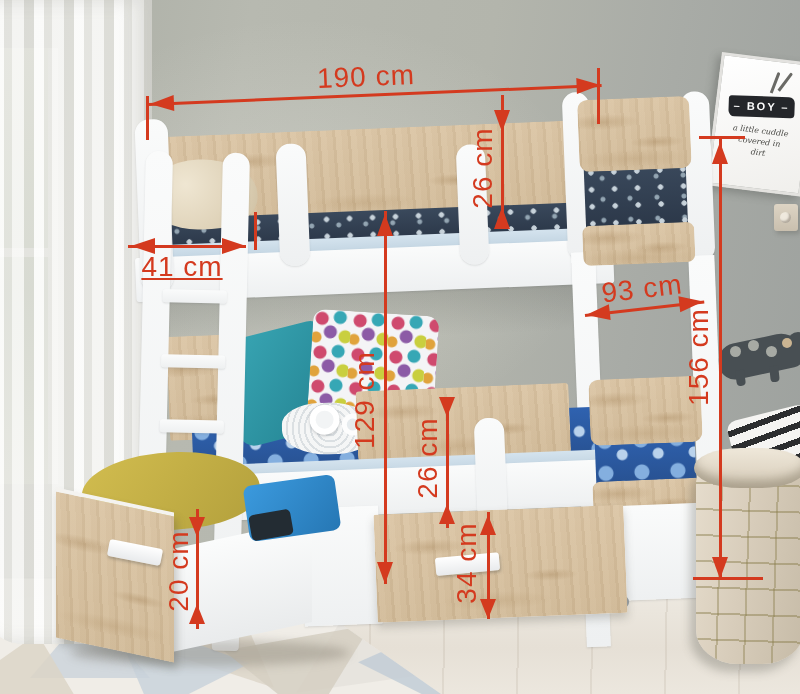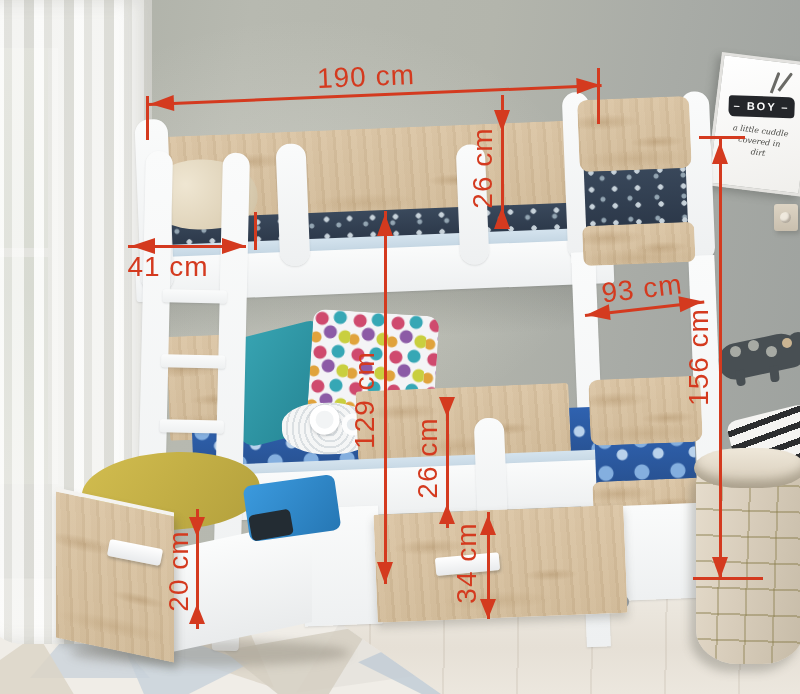--- a/index.html
+++ b/index.html
@@ -252,21 +252,21 @@
     <div class="ah ah-down" style="left:494px;top:110px;"></div>
     <div class="ah ah-up" style="left:494px;top:204px;"></div>
     <div class="dlab" style="left:428px;top:153px;width:110px;transform:rotate(-90deg);">26 cm</div>
   </div>
 
   <div>
     <div class="dl" style="left:128px;top:245px;width:118px;height:3px;"></div>
     <div class="ah" style="left:128px;top:238px;border-top:8px solid transparent;border-bottom:8px solid transparent;border-right:24px solid var(--red);"></div>
     <div class="ah" style="left:222px;top:238px;border-top:8px solid transparent;border-bottom:8px solid transparent;border-left:24px solid var(--red);"></div>
     <div class="dl" style="left:254px;top:212px;width:3px;height:38px;"></div>
-    <div class="dlab" style="left:98px;top:252px;width:140px;">41 cm</div>
+    <div class="dlab" style="left:112px;top:252px;width:140px;text-decoration:underline;">41 cm</div>
   </div>
 
   <div>
     <div class="dl" style="left:585px;top:314px;width:120px;height:3px;transform:rotate(-6.5deg);transform-origin:0 50%;">
       <div class="ah ah-w"></div>
       <div class="ah ah-e"></div>
     </div>
     <div class="dlab" style="left:572px;top:274px;width:140px;transform:rotate(-6.5deg);">93 cm</div>
   </div>
 

